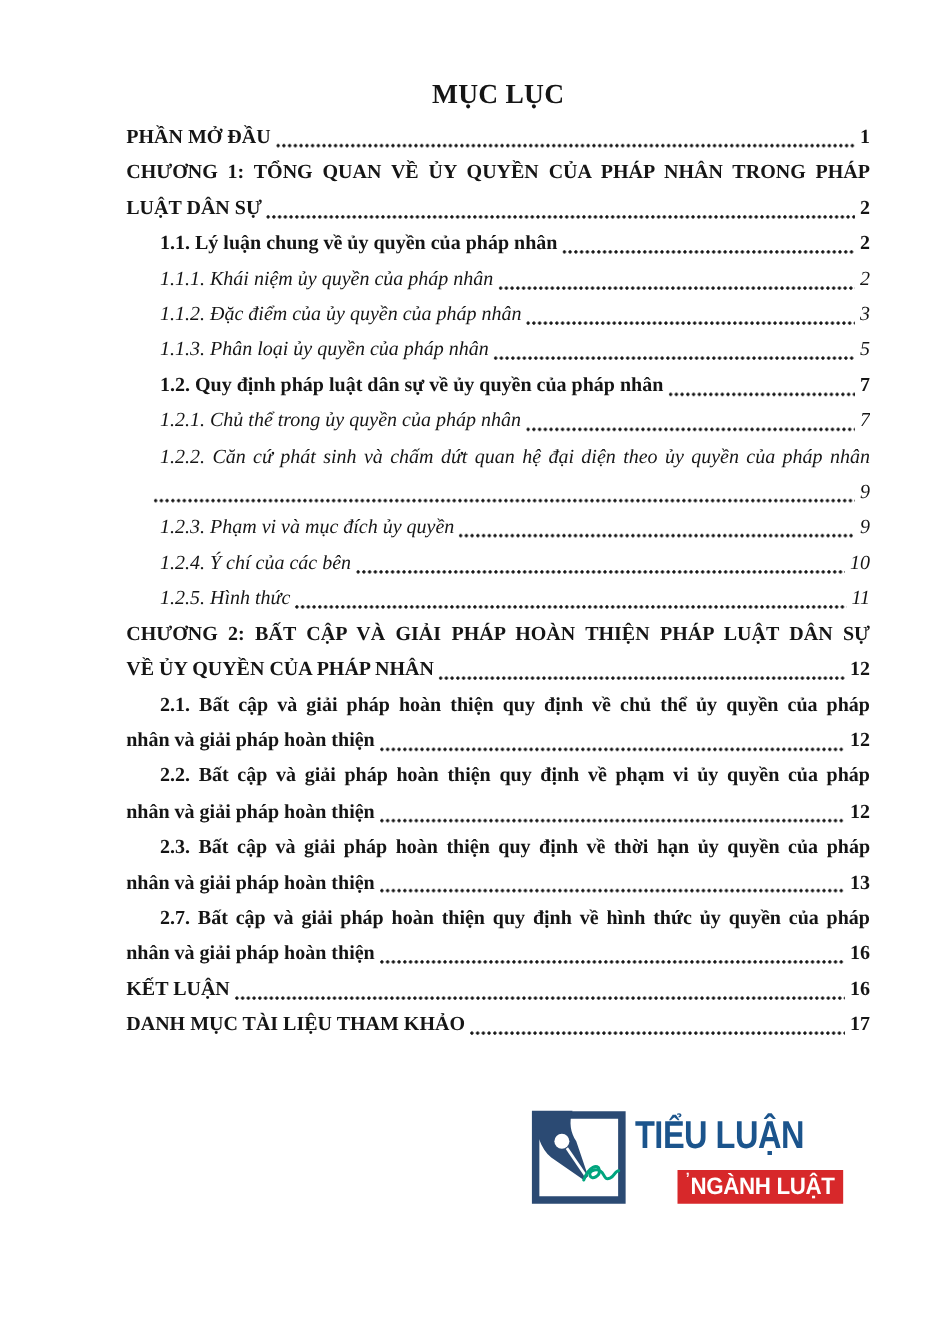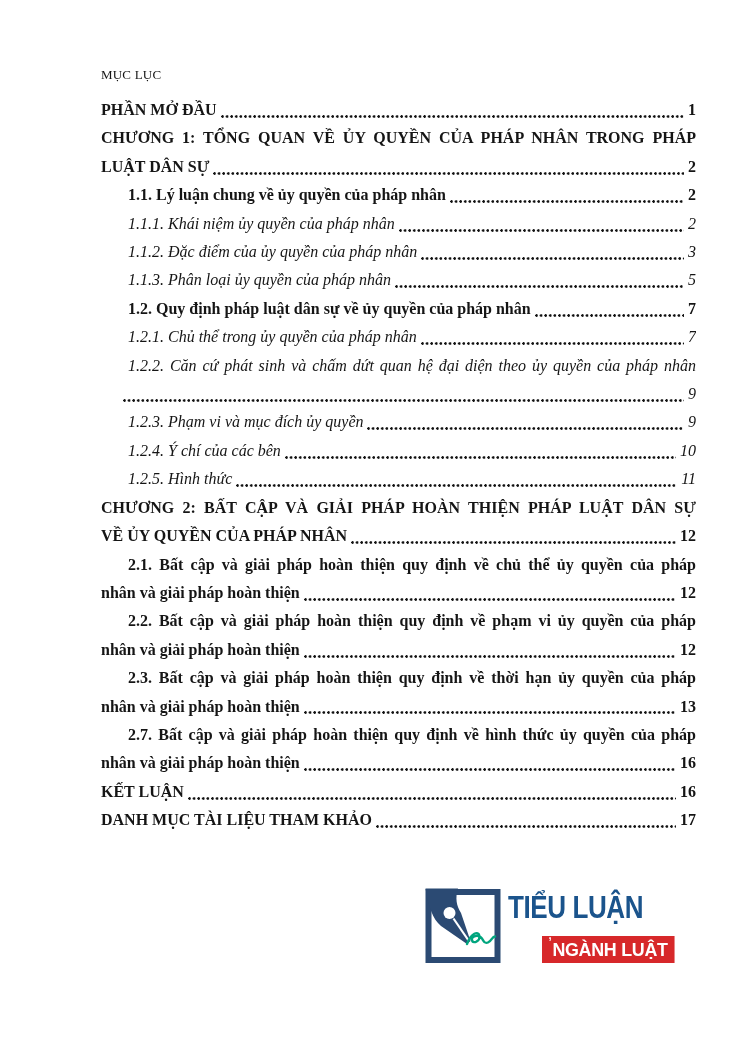--- a/index.html
+++ b/index.html
@@ -1,19 +1,19 @@
 <!DOCTYPE html>
 <html><head>
 <meta charset="utf-8">
 <style>
   html,body{margin:0;padding:0;background:#ffffff;}
   #page{position:relative;width:750px;height:1062px;background:#ffffff;overflow:hidden;
         font-family:"Liberation Serif","DejaVu Serif",serif;color:#151515;}
   #content{position:absolute;left:101px;top:62px;width:595px;}
-  .doc-title{font-size:13px;font-weight:normal;text-align:left;line-height:26px;margin:0 0 8px 0;letter-spacing:.2px;}
+  .doc-title{font-size:22px;font-weight:bold;text-align:center;line-height:26px;margin:0 0 8px 0;letter-spacing:.2px;}
   .row{height:28.42px;line-height:28.42px;overflow:hidden;}
   .row.leaf{display:flex;justify-content:flex-end;}
   .row.just{display:block;text-align:justify;text-align-last:justify;}
   .h1{font-weight:bold;}
   .h2{font-weight:bold;}
   .h3{font-style:italic;}
   .row.first.h2,.row.first.h3{padding-left:27px;font-family:Liberation Serif, serif;}
   .row.cont{padding-left:0;}
   .row.cont.leaf.h3{padding-left:18px;}   
   .leaf .t{white-space:nowrap;flex:0 0 auto;}

